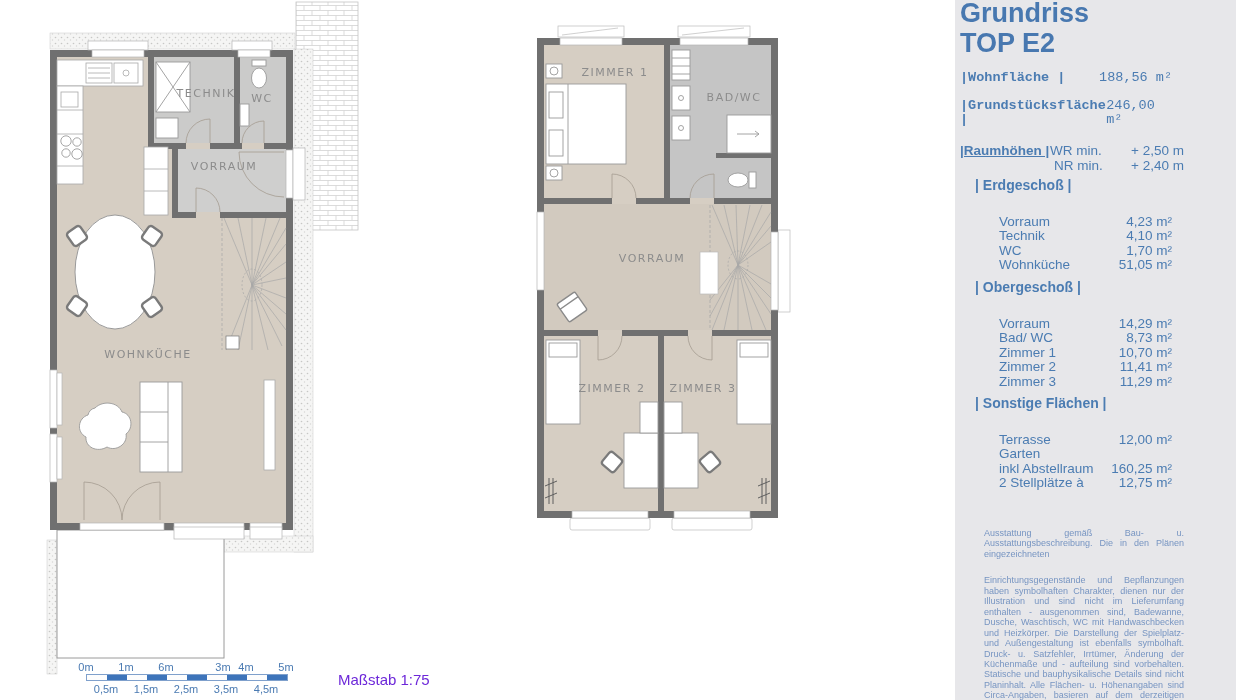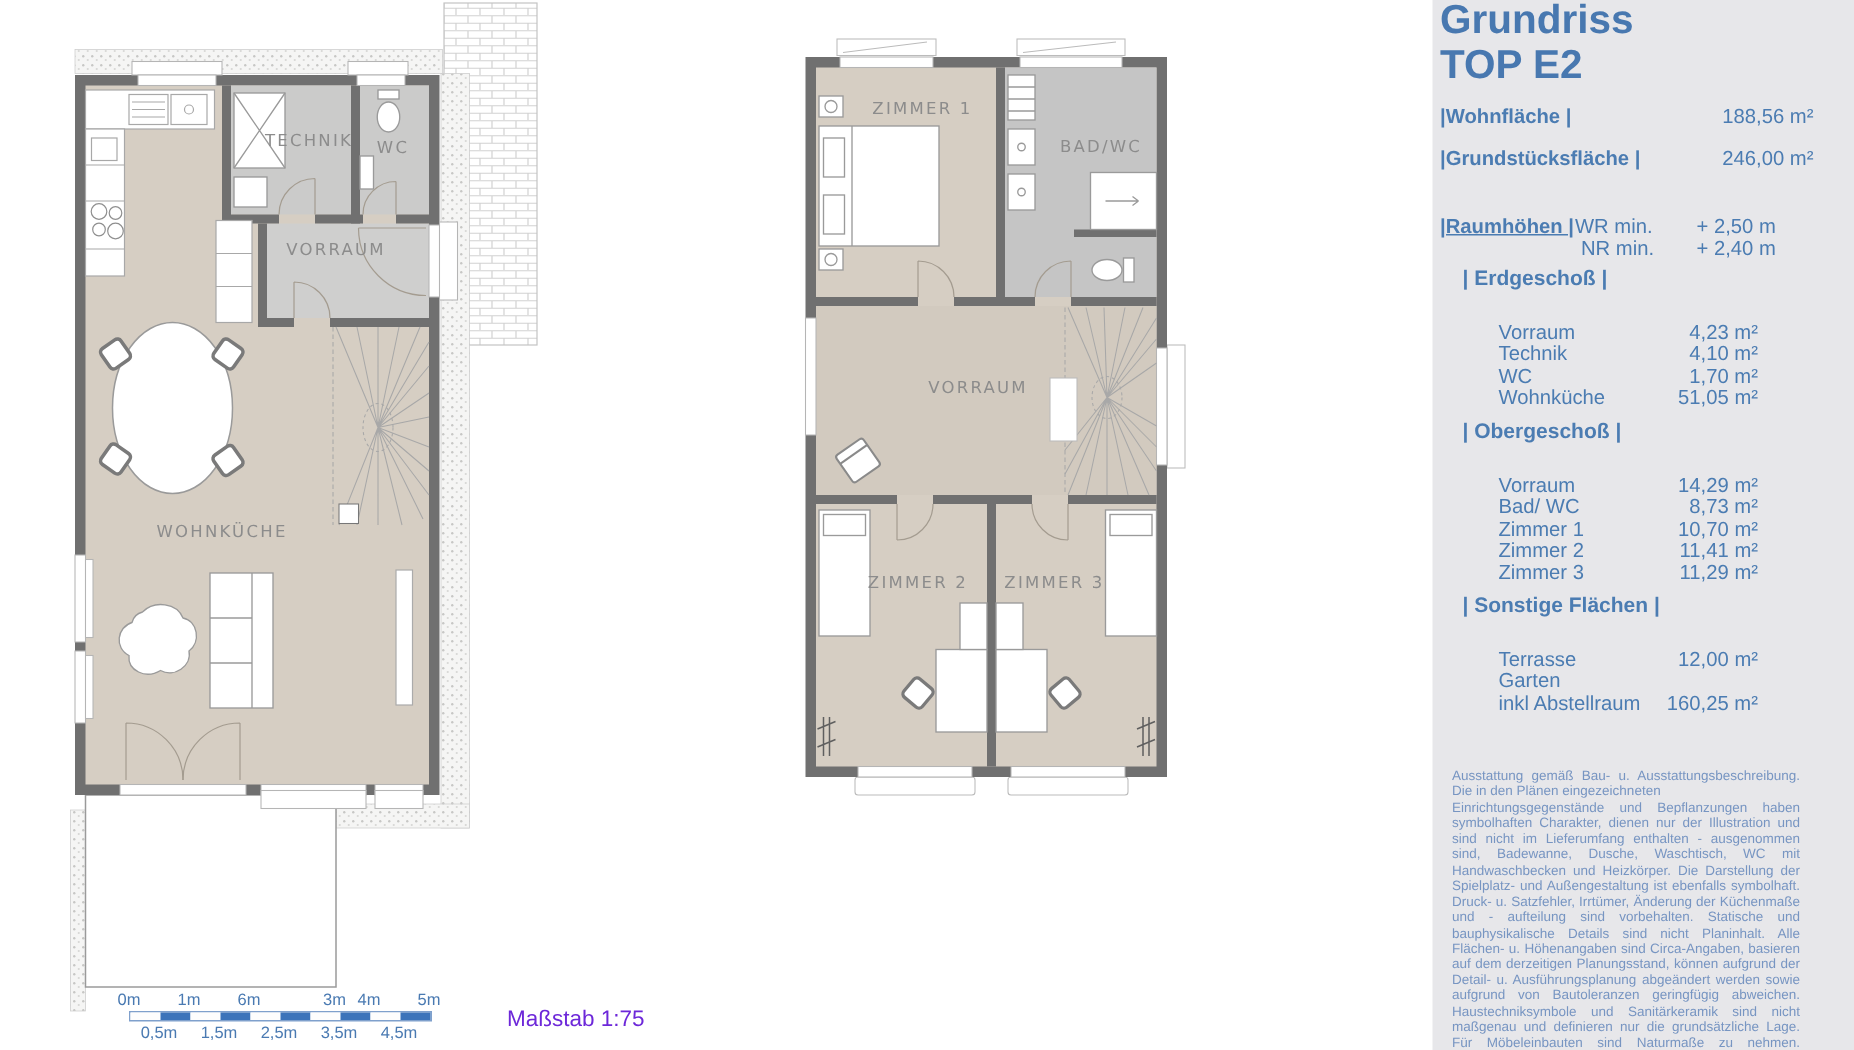--- a/index.html
+++ b/index.html
@@ -5,33 +5,33 @@
   html,body{margin:0;padding:0;background:#fff;}
   .canvas{position:relative;width:1236px;height:700px;background:#ffffff;overflow:hidden;
           font-family:"Liberation Sans",sans-serif;}
   svg text{font-family:"DejaVu Sans",sans-serif;}
   .plan-label{fill:#8c8c8c;font-size:11px;letter-spacing:1.5px;}
   
   .panel{position:absolute;left:955px;top:0;width:281px;height:700px;background:#e7e7ea;color:#4b7cb2;}
   .panel .title{position:absolute;left:5px;top:-2px;font-size:27px;font-weight:bold;line-height:1.12;color:#4878b0;}
   .block{position:absolute;left:0;width:281px;font-size:13.5px;line-height:14.5px;}
   .b{font-weight:bold;}
-  .srow{display:flex;justify-content:space-between;padding:0 27px 0 5px;}
+  .srow{display:flex;justify-content:space-between;padding:0 64px 0 5px;font-family:Liberation Mono, monospace;}
   .srow .val{font-weight:normal;}
   .rh-row{position:relative;height:15px;}
   .rh-row .rh-label{position:absolute;left:5px;font-weight:bold;text-decoration:underline;}
   .rh-row .rh-key{position:absolute;left:95px;}
   .rh-row .rh-key2{position:absolute;left:99px;}
   .rh-row .rh-val{position:absolute;left:176px;text-align:right;}
   .sec-head{padding-left:20px;font-weight:bold;font-size:14px;}
   .sec-rows{margin-top:8px;}
   .arow{display:flex;justify-content:space-between;padding:0 64px 0 44px;height:14.6px;}
   .disclaimer{position:absolute;left:13px;top:512px;width:232px;color:#7795c2;
               font-size:9px;line-height:10.45px;text-align:justify;}
-  .disclaimer p{margin:0;}
+  .disclaimer p{margin:16px;}
   
   .scalebar{position:absolute;left:86px;top:661px;width:200px;height:38px;
             font-size:11px;color:#4a7ab2;}
   .sb-top span,.sb-bottom span{position:absolute;transform:translateX(-50%);white-space:nowrap;}
   .sb-top span{top:0;}
   .sb-bottom span{top:22px;}
   .sb-bar{position:absolute;top:13px;left:0;width:200px;height:5px;border:1px solid #7fa0cc;display:flex;}
   .sb-bar i{flex:1;display:block;}
   .sb-bar i.w{background:#fdfdfd;}
   .sb-bar i.bl{background:#3d74ba;}
@@ -379,20 +379,24 @@
           <span>12,00  m²</span>
           </div>
         <div class="arow">
           <span>Garten</span>
           <span></span>
           </div>
         <div class="arow">
           <span>inkl Abstellraum</span>
           <span>160,25 m²</span>
           </div>
+        <div class="arow">
+          <span>2 Stellplätze à</span>
+          <span>12,75 m²</span>
+          </div>
       </div>
     </div>
 
     <div class="disclaimer">
       <p>Ausstattung gemäß Bau- u. Ausstattungsbeschreibung. Die in den Plänen eingezeichneten</p>
       <p>Einrichtungsgegenstände und Bepflanzungen haben symbolhaften Charakter, dienen nur der Illustration und sind nicht im Lieferumfang enthalten - ausgenommen sind, Badewanne, Dusche, Waschtisch, WC mit Handwaschbecken und Heizkörper. Die Darstellung der Spielplatz- und Außengestaltung ist ebenfalls symbolhaft. Druck- u. Satzfehler, Irrtümer, Änderung der Küchenmaße und - aufteilung sind vorbehalten. Statische und bauphysikalische Details sind nicht Planinhalt. Alle Flächen- u. Höhenangaben sind Circa-Angaben, basieren auf dem derzeitigen Planungsstand, können aufgrund der Detail- u. Ausführungsplanung abgeändert werden sowie aufgrund von Bautoleranzen geringfügig abweichen. Haustechniksymbole und Sanitärkeramik sind nicht maßgenau und definieren nur die grundsätzliche Lage. Für Möbeleinbauten sind Naturmaße zu nehmen. Maßgeblich ist in jedem Fall der Kaufvertrag.</p>
     </div>
   </aside>
 
   <div class="scalebar">

